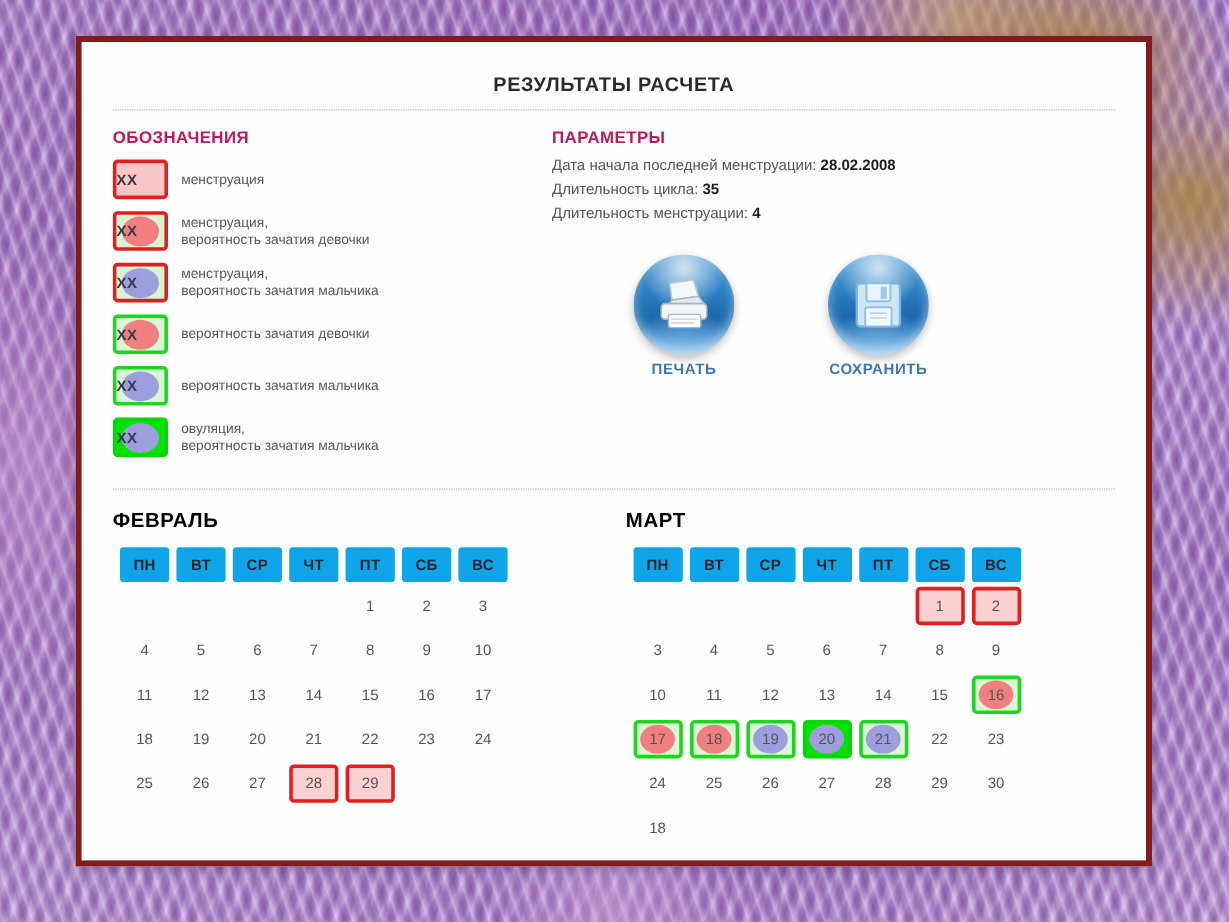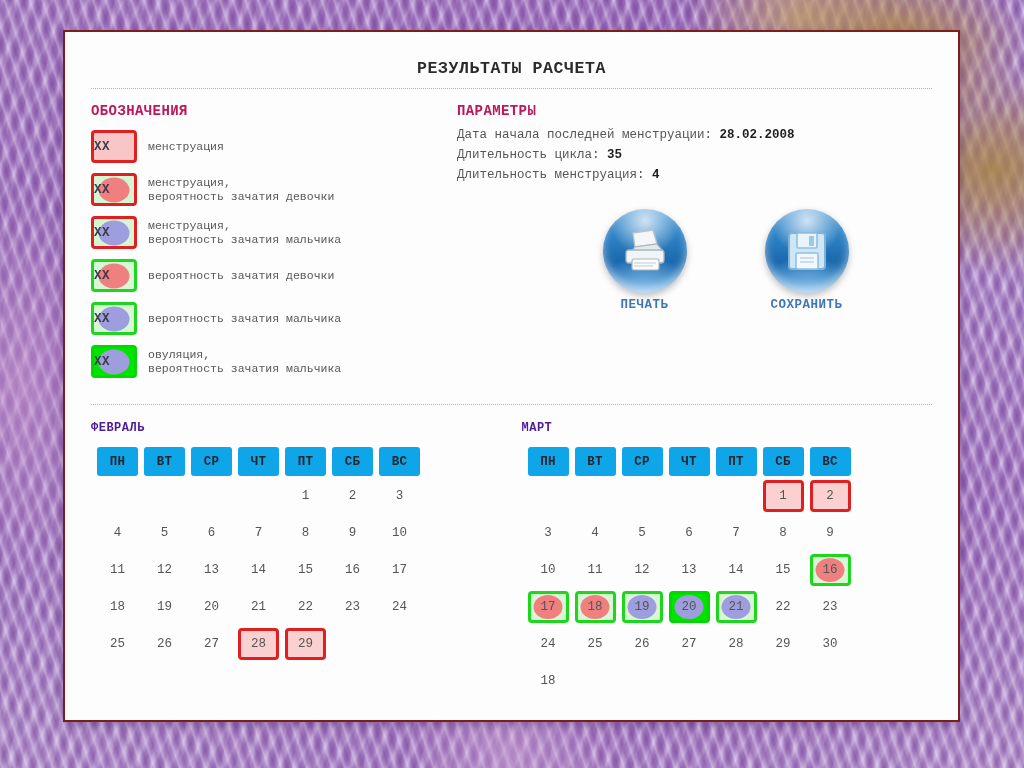--- a/index.html
+++ b/index.html
@@ -35,24 +35,23 @@
   }
 
   
   .card {
     position: absolute;
     left: 63px;
     top: 30px;
     width: 897px;
     height: 692px;
     background: #fdfdfd;
-    border: 2px solid #7f1d1d;
+    border: 5px solid #7f1d1d;
     box-shadow: 0 3px 9px rgba(60,25,85,.35);
     padding: 0 26px;
-    font-family: Liberation Mono, monospace;
   }
 
   .page-title {
     text-align: center;
     font-size: 16.5px;
     font-weight: bold;
     color: #2b2b2b;
     letter-spacing: .6px;
     padding-top: 27px;
     padding-bottom: 10px;
@@ -122,21 +121,21 @@
     color: #555;
     line-height: 20px;
     white-space: nowrap;
     padding-right: 22px;
   }
   .param-value { color: #1e1e1e; font-weight: bold; }
 
   
   .actions {
     display: flex;
-    justify-content: center;
+    justify-content: flex-start;
     gap: 66px;
     padding-left: 62px;
     padding-top: 24px;
   }
   .action-btn {
     width: 96px;
     text-align: center;
     cursor: pointer;
     background: none; border: none; padding: 0;
     font-family: inherit;
@@ -155,21 +154,21 @@
   .action-label {
     font-size: 12.5px; font-weight: bold;
     color: #3f76b5; letter-spacing: .5px;
   }
 
   
   .cal-section { display: flex; padding-top: 16px; }
   .cal-block { width: 430px; }
   .cal-block.second { margin-left: 20px; }
   .cal-title {
-    font-size: 12px; font-weight: bold; color: #4c1d95;
+    font-size: 17px; font-weight: bold; color: #000000;
     letter-spacing: .5px; margin-bottom: 9px;
   }
   table.cal { border-collapse: separate; border-spacing: 6px 3px; }
   table.cal th {
     width: 41px; height: 29px;
     background: #0ea5e9;
     border-radius: 3px;
     font-size: 12.5px; font-weight: bold;
     color: #25252f;
     letter-spacing: .3px;
@@ -271,21 +270,21 @@
             </div>
           </div>
         </div>
     </div>
 
     <div class="params-col">
       <div class="section-heading params-heading">ПАРАМЕТРЫ</div>
       <div id="params-list">
           <div class="param-row"><span>Дата начала последней менструации: </span><span class="param-value">28.02.2008</span></div>
           <div class="param-row"><span>Длительность цикла: </span><span class="param-value">35</span></div>
-          <div class="param-row"><span>Длительность менструация: </span><span class="param-value">4</span></div>
+          <div class="param-row"><span>Длительность менструации: </span><span class="param-value">4</span></div>
         </div>
 
       <div class="actions">
         <button class="action-btn">
           <span class="orb">
             <svg width="50" height="46" viewBox="0 0 50 46" aria-hidden="true">
               <path d="M13 5 L33 2 L37 16 L15 19 Z" fill="#f4f6f8" stroke="#b9c4cc" stroke-width="1.4"></path>
               <path d="M15 19 L37 16 L42 22 L10 25 Z" fill="#e4e9ed" stroke="#aab6bf" stroke-width="1.2"></path>
               <rect x="6" y="22" width="38" height="13" rx="3" fill="#f2f5f7" stroke="#a9b5be" stroke-width="1.3"></rect>
               <rect x="12" y="31" width="27" height="11" rx="2" fill="#fbfcfd" stroke="#a9b5be" stroke-width="1.2"></rect>

